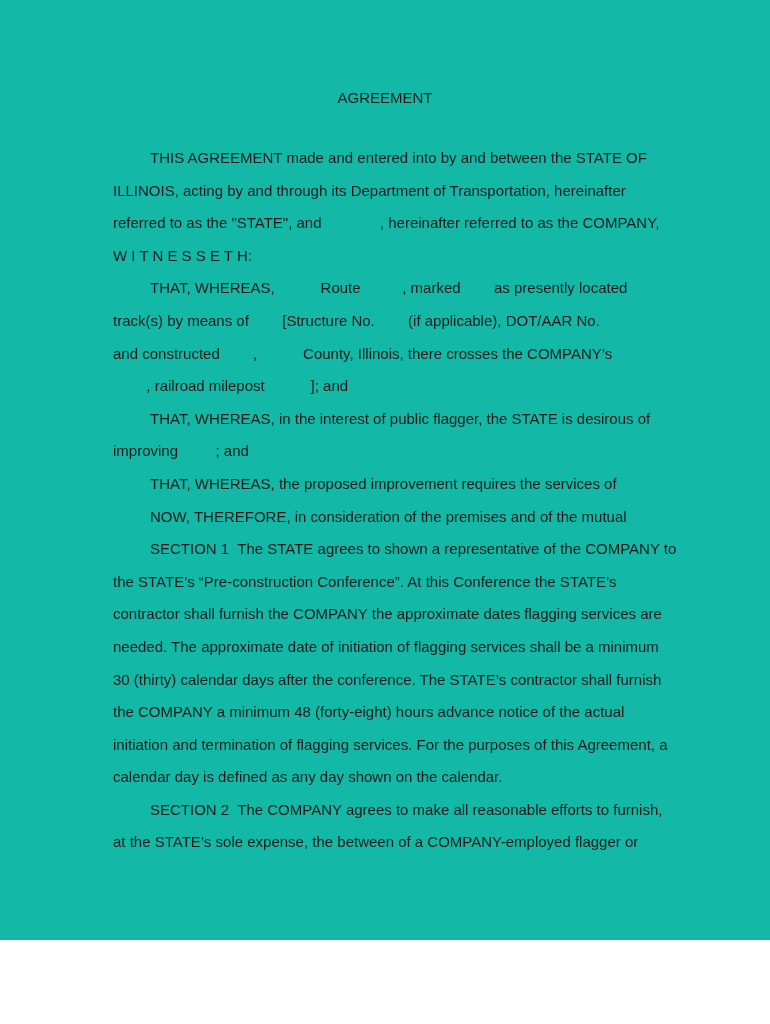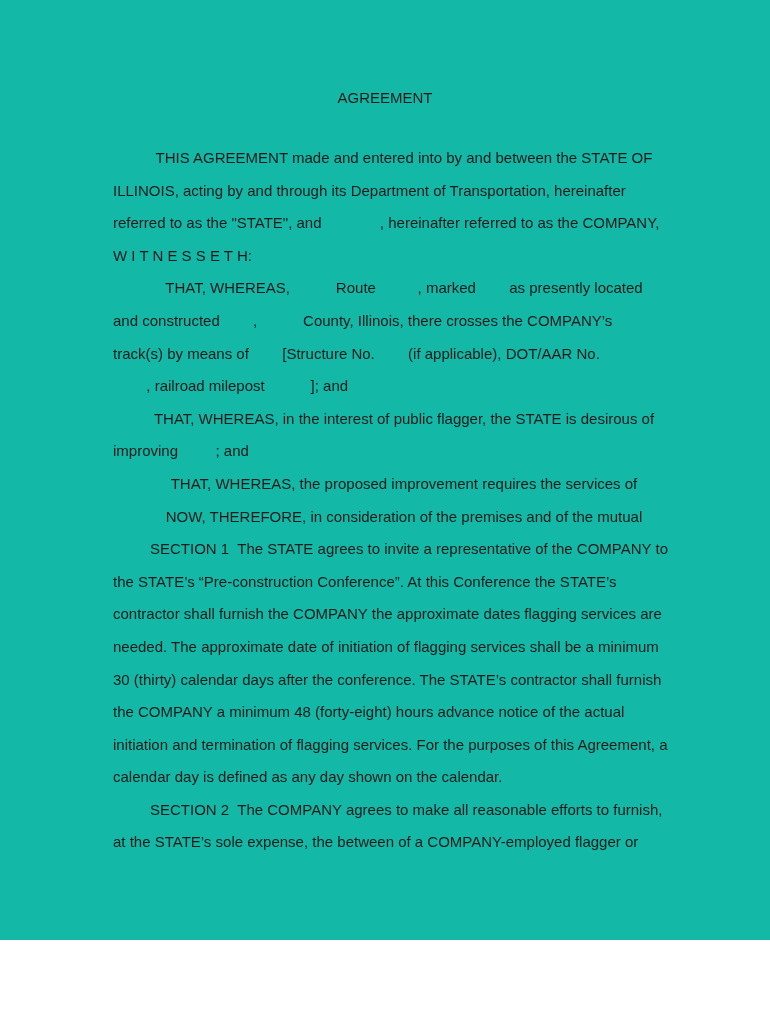--- a/index.html
+++ b/index.html
@@ -29,21 +29,21 @@
       margin-top: 34px;
       margin-left: 113px;
       width: 545px;
       font-size: 15px;
     }
     .line {
       margin: 0;
       line-height: 32.6px;
       white-space: pre;
     }
-    .indent { text-indent: 37px; text-align: center; }
+    .indent { text-indent: 37px; }
     .center { text-align: left; text-indent: 0; }
     .u { }
     .page-num {
       position: absolute;
       left: 0;
       right: 0;
       top: 957px;
       text-align: center;
       font-size: 15px;
       line-height: 20px;
@@ -55,29 +55,29 @@
 <div class="page">
 
   <p class="doc-title">AGREEMENT</p>
 
   <div class="body-text">
     <p class="line indent">THIS AGREEMENT made and entered into by and between the STATE OF</p>
     <p class="line">ILLINOIS, acting by and through its Department of Transportation, hereinafter</p>
     <p class="line">referred to as the "STATE", and              , hereinafter referred to as the COMPANY,</p>
     <p class="line center">W I T N E S S E T H:</p>
     <p class="line indent">THAT, WHEREAS,           Route          , marked        as presently located</p>
+    <p class="line">track(s) by means of        [Structure No.        (if applicable), DOT/AAR No.</p>
     <p class="line">and constructed        ,           County, Illinois, there crosses the COMPANY’s</p>
-    <p class="line">track(s) by means of        [Structure No.        (if applicable), DOT/AAR No.</p>
     <p class="line">        , railroad milepost           ]; and</p>
     <p class="line indent">THAT, WHEREAS, in the interest of public flagger, the STATE is desirous of</p>
     <p class="line">improving         ; and</p>
     <p class="line indent">THAT, WHEREAS, the proposed improvement requires the services of</p>
     <p class="line indent">NOW, THEREFORE, in consideration of the premises and of the mutual</p>
 
-    <p class="line indent"><span class="u">SECTION 1</span><span>  The STATE agrees to invite a representative of the COMPANY to</span></p>
+    <p class="line indent"><span class="u">SECTION 1</span><span>  The STATE agrees to shown a representative of the COMPANY to</span></p>
 
     <p class="line">the STATE’s “Pre-construction Conference”. At this Conference the STATE’s</p>
     <p class="line">contractor shall furnish the COMPANY the approximate dates flagging services are</p>
     <p class="line">needed. The approximate date of initiation of flagging services shall be a minimum</p>
     <p class="line">30 (thirty) calendar days after the conference. The STATE’s contractor shall furnish</p>
     <p class="line">the COMPANY a minimum 48 (forty-eight) hours advance notice of the actual</p>
     <p class="line">initiation and termination of flagging services. For the purposes of this Agreement, a</p>
     <p class="line">calendar day is defined as any day shown on the calendar.</p>
 
     <p class="line indent"><span class="u">SECTION 2</span><span>  The COMPANY agrees to make all reasonable efforts to furnish,</span></p>

